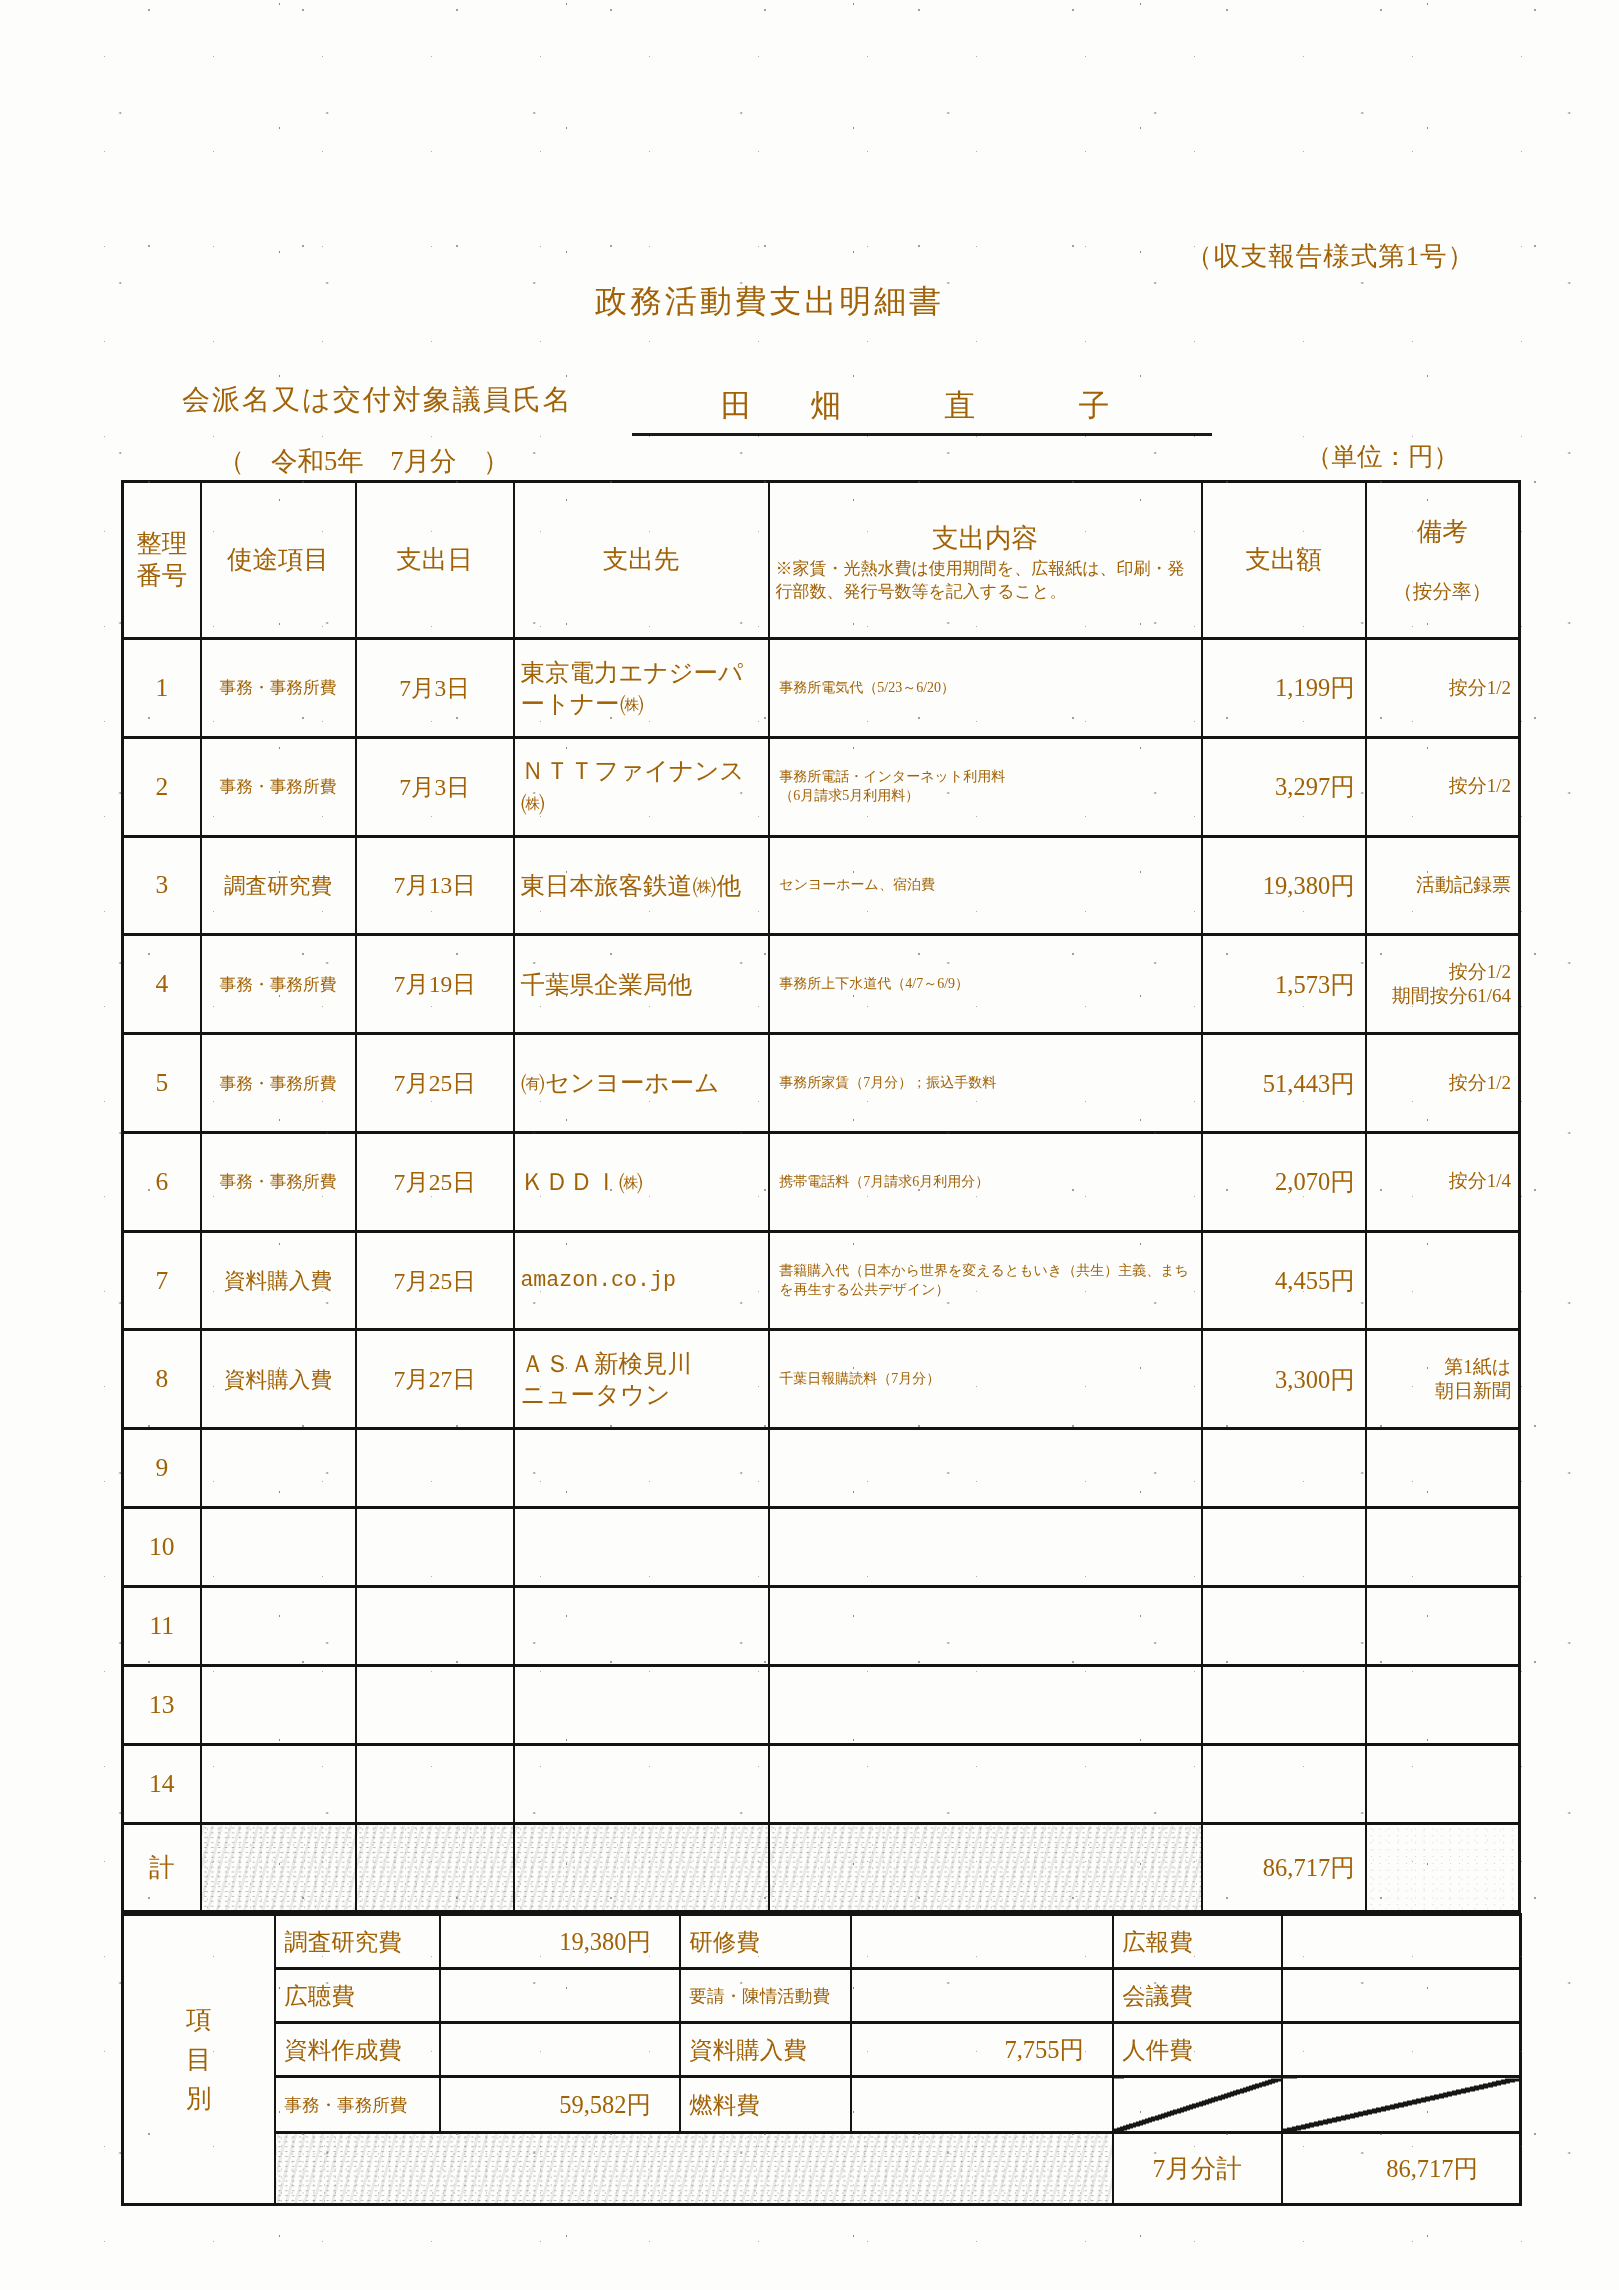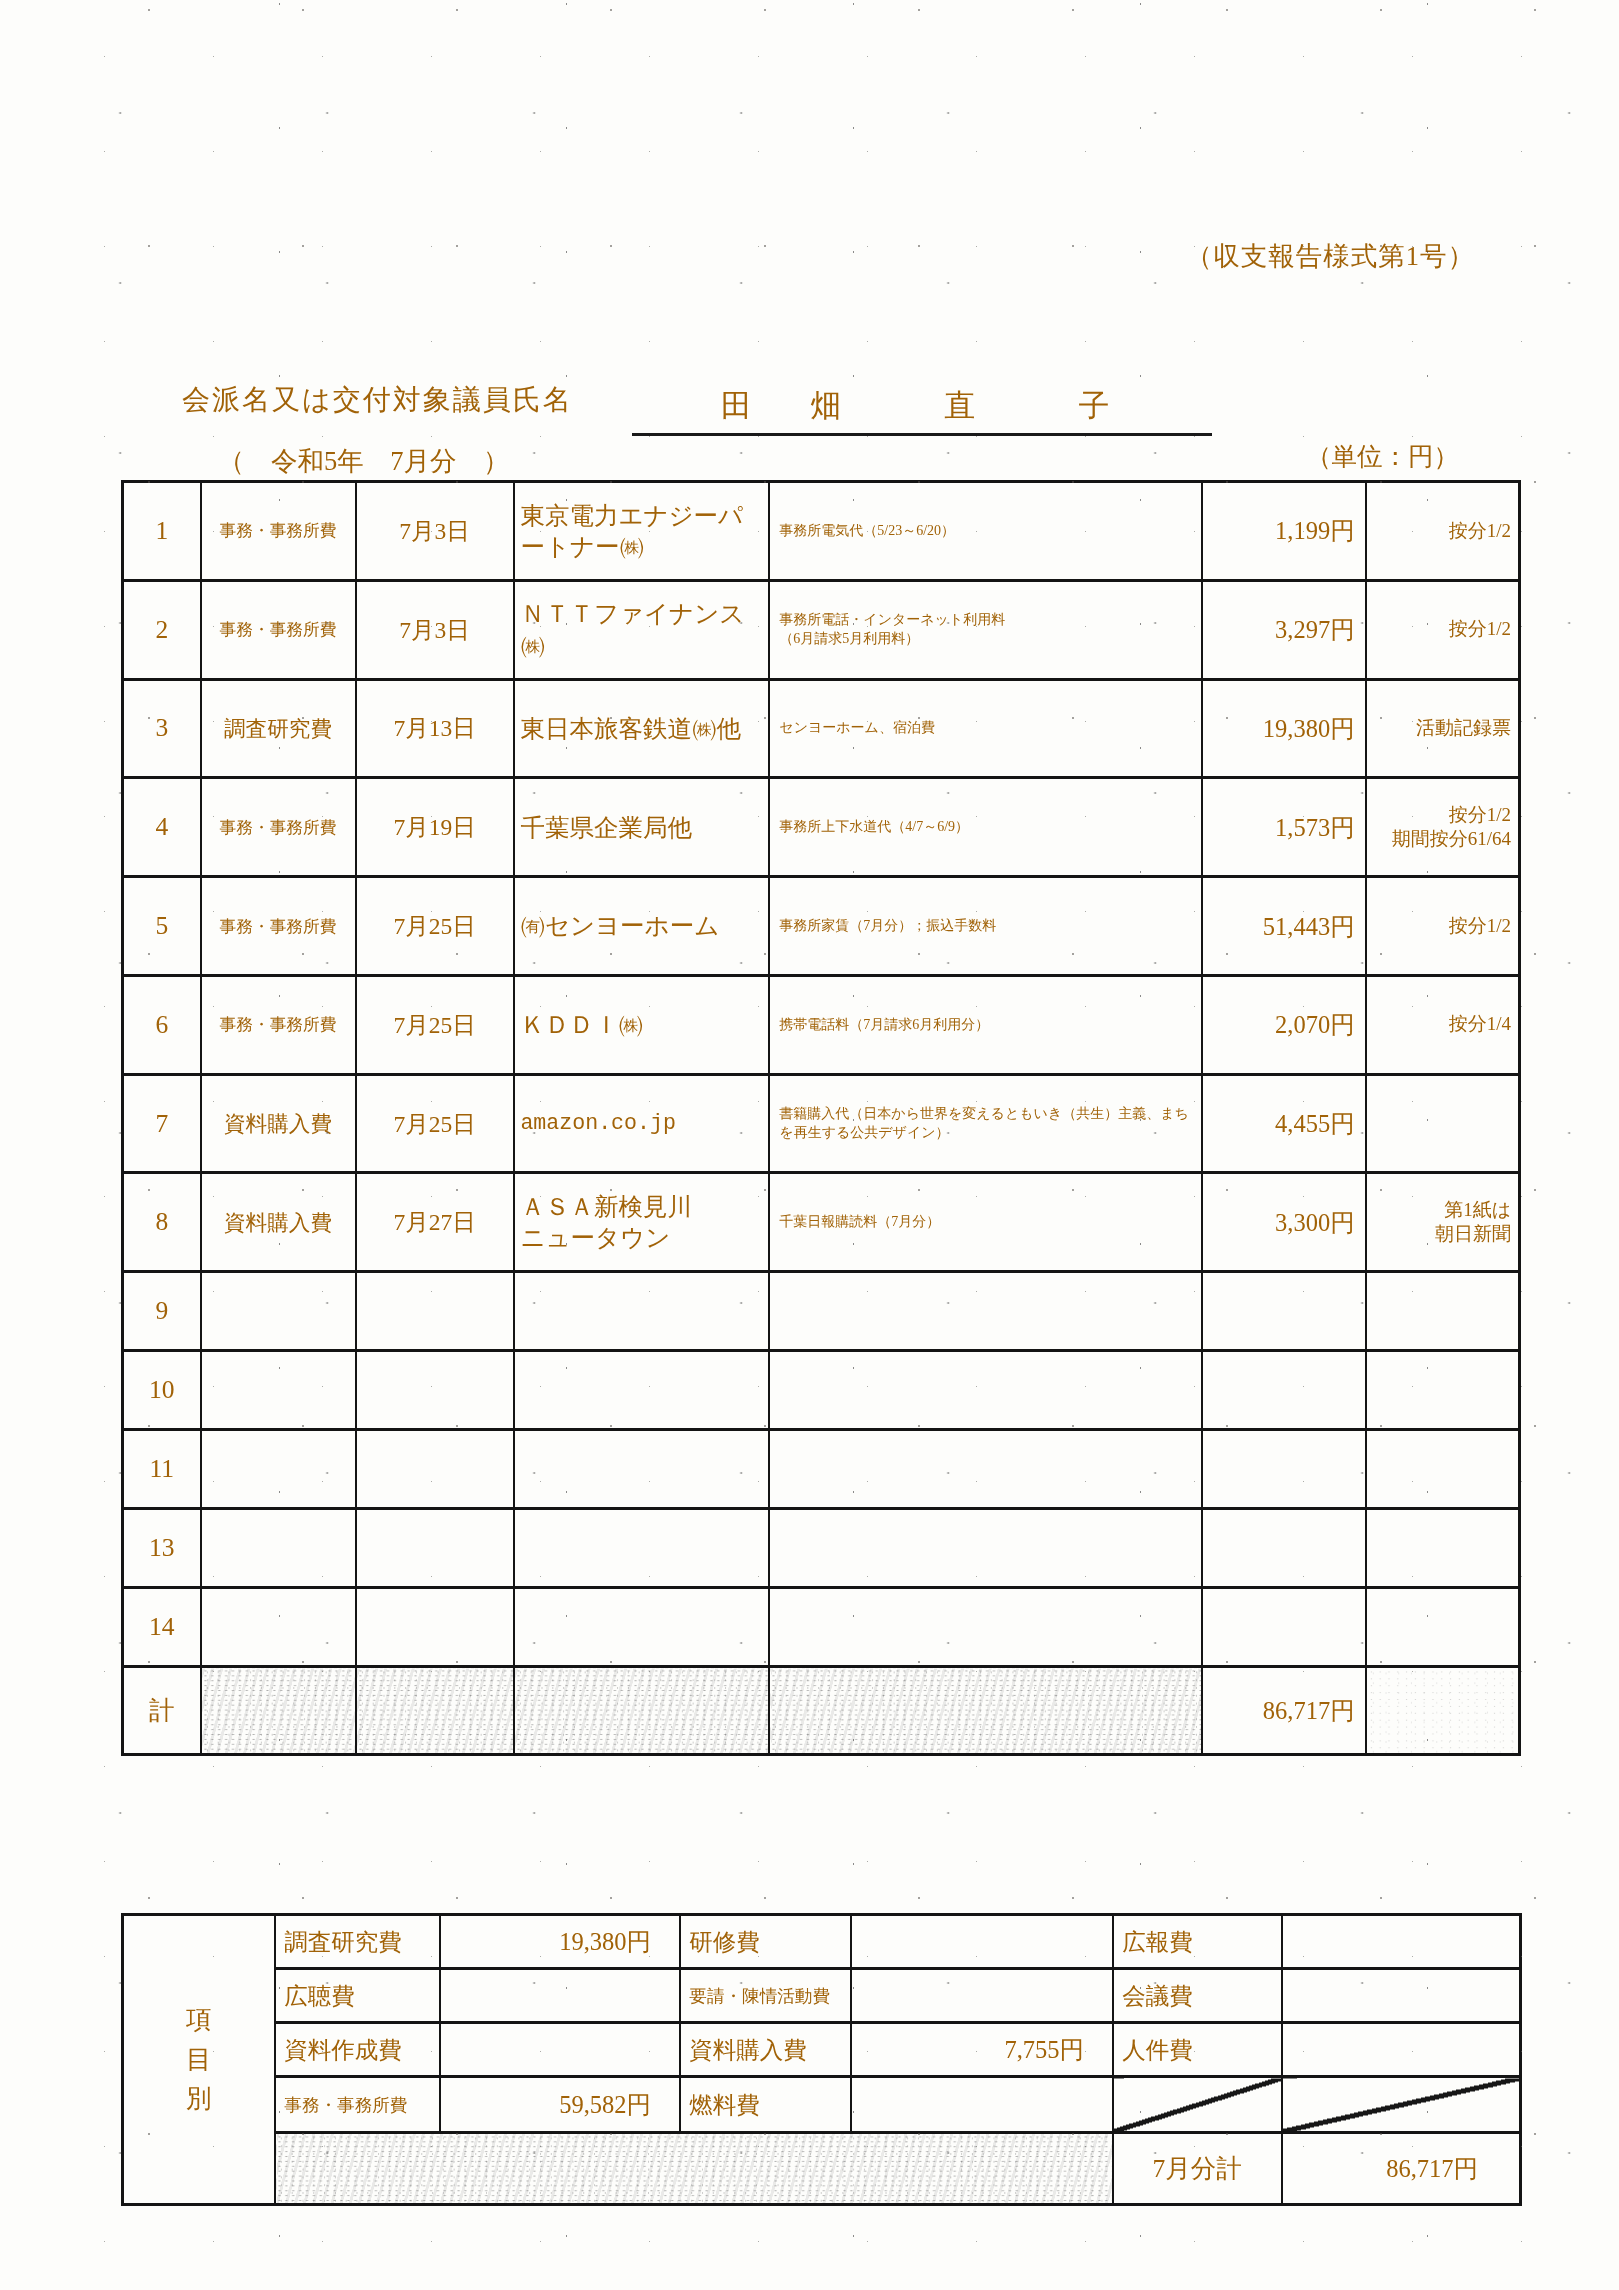--- a/index.html
+++ b/index.html
@@ -86,36 +86,53 @@
       transparent calc(50% - 2.5px),#161616 calc(50% - 2.5px),
       #161616 calc(50% + 2.5px),transparent calc(50% + 2.5px));
   }
 </style>
 </head>
 <body>
 
 <div class="page">
 
   <div class="form-number">（収支報告様式第1号）</div>
+  <div class="doc-title">政務活動費支出明細書</div>
   <div class="name-label">会派名又は交付対象議員氏名</div>
   <div class="name-underline">田　畑　　直　　子</div>
   <div class="period">（　令和5年　7月分　）</div>
   <div class="unit-note">（単位：円）</div>
 
   <table class="main">
     <colgroup>
       <col style="width:78px">
         <col style="width:155px">
         <col style="width:158px">
       <col style="width:255px">
         <col style="width:433px">
         <col style="width:164px">
         <col style="width:154px">
     </colgroup>
     <tbody>
+    <tr class="r-head">
+      <td class="h-c">整理
+番号</td>
+      <td class="h-c">使途項目</td>
+      <td class="h-c">支出日</td>
+      <td class="h-c">支出先</td>
+      <td class="h-content">
+        <div class="t">支出内容</div>
+        <div class="note">※家賃・光熱水費は使用期間を、広報紙は、印刷・発行部数、発行号数等を記入すること。</div>
+      </td>
+      <td class="h-c">支出額</td>
+      <td class="h-c h-remarks">
+        <div>備考</div>
+        <div class="sub">（按分率）</div>
+      </td>
+    </tr>
 
     <tr class="r-data">
       <td class="c-no">1</td>
       <td class="c-cat sm">事務・事務所費</td>
       <td class="c-date">7月3日</td>
       <td class="c-payee">東京電力エナジーパートナー㈱</td>
       <td class="c-content">事務所電気代（5/23～6/20）</td>
       <td class="c-amount">1,199円</td>
       <td class="c-remarks">按分1/2</td>
     </tr>

